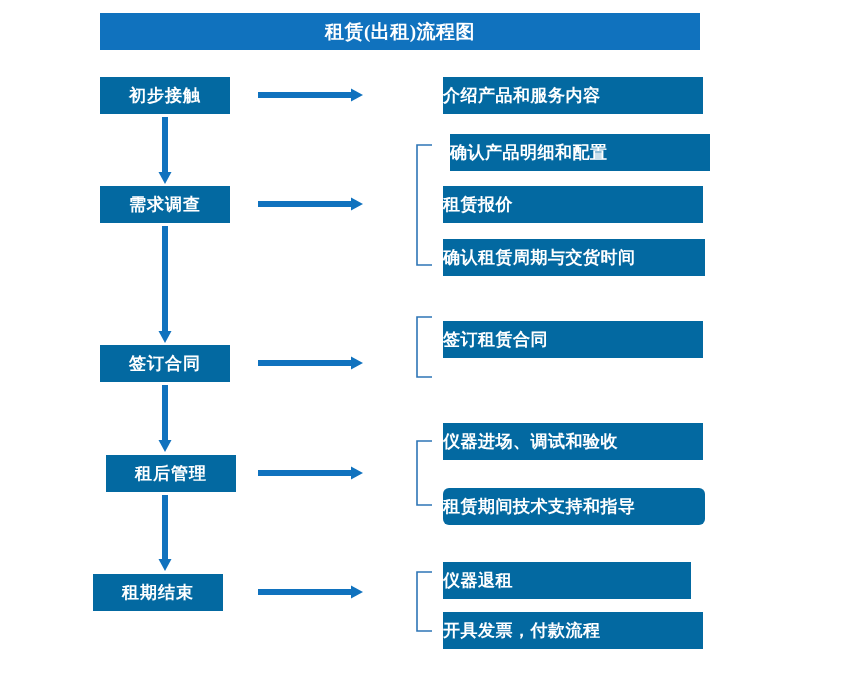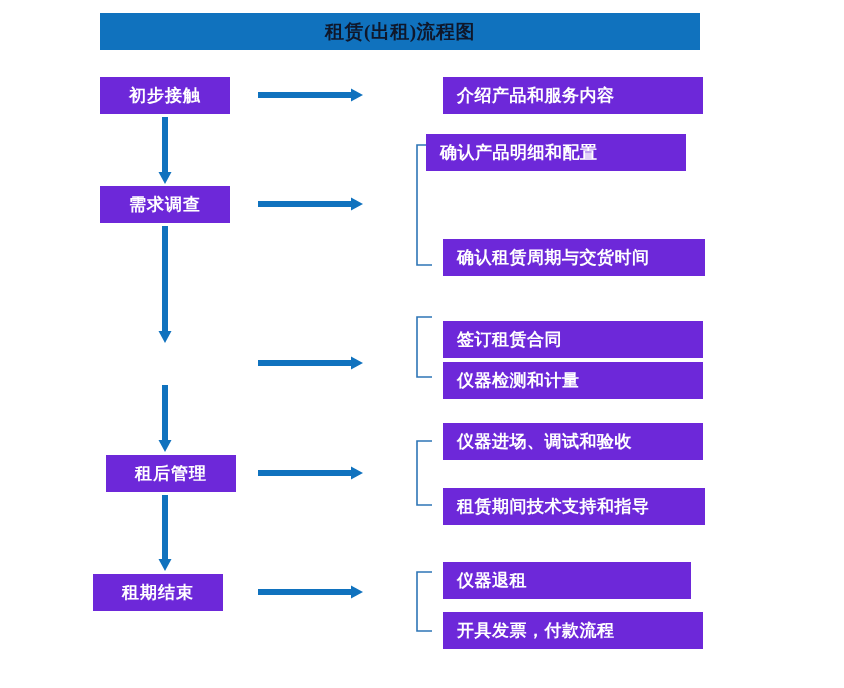--- a/index.html
+++ b/index.html
@@ -22,47 +22,46 @@
   }
 
   
   .title-bar {
     position: absolute;
     left: 100px;
     top: 13px;
     width: 600px;
     height: 37px;
     background: #1072BE;
-    color: #0f172a;
+    color: #ffffff;
     display: flex;
     align-items: center;
     justify-content: center;
     font-size: 19px;
     font-weight: bold;
     letter-spacing: 0.5px;
   }
 
   
   .box {
     position: absolute;
-    background: #6d28d9;
+    background: #0369a1;
     color: #ffffff;
     display: flex;
     align-items: center;
     font-weight: bold;
     box-sizing: border-box;
   }
   .box.left {
     justify-content: center;
     font-size: 17px;
     letter-spacing: 1px;
   }
   .box.right {
     justify-content: flex-start;
-    padding-left: 14px;
     font-size: 17px;
     letter-spacing: 0.5px;
   }
 
   
   .arrow-h {
     position: absolute;
     height: 14px;
   }
   .arrow-v {
@@ -79,20 +78,21 @@
 </style>
 </head>
 <body>
 
 <div id="canvas">
 
   <div class="title-bar">租赁(出租)流程图</div>
 
   <div class="box left" style="left:100px; top:77px; width:130px; height:37px;">初步接触</div>
   <div class="box left" style="left:100px; top:186px; width:130px; height:37px;">需求调查</div>
+  <div class="box left" style="left:100px; top:345px; width:130px; height:37px;">签订合同</div>
   <div class="box left" style="left:100px; top:455px; width:130px; height:37px;margin-left:6px;">租后管理</div>
   <div class="box left" style="left:93px; top:574px; width:130px; height:37px;">租期结束</div>
 
   <div class="arrow-v" style="left:158px; top:117px; height:68px;">
     <svg width="14" height="68" viewBox="0 0 14 68">
       <rect x="4" y="0" width="6" height="56" fill="#1072BE"></rect>
       <polygon points="0.5,55 13.5,55 7,67" fill="#1072BE"></polygon>
     </svg>
   </div>
 
@@ -171,25 +171,25 @@
   </div>
 
   <div class="bracket" style="left:415px; top:571px; width:18px; height:61px;">
     <svg width="18" height="61" viewBox="0 0 18 61">
       <path d="M17,1 L2,1 L2,60 L17,60" fill="none" stroke="#2E75B6" stroke-width="1.6"></path>
     </svg>
   </div>
 
   <div class="box right" style="left:443px; top:77px; width:260px; height:37px;">介绍产品和服务内容</div>
 
-  <div class="box right" style="left:426px; top:134px; width:260px; height:37px;">确认产品明细和配置</div>
+  <div class="box right" style="left:450px; top:134px; width:260px; height:37px;">确认产品明细和配置</div>
+  <div class="box right" style="left:443px; top:186px; width:260px; height:37px;">租赁报价</div>
   <div class="box right" style="left:443px; top:239px; width:262px; height:37px;">确认租赁周期与交货时间</div>
 
   <div class="box right" style="left:443px; top:321px; width:260px; height:37px;">签订租赁合同</div>
-  <div class="box right" style="left:443px; top:362px; width:260px; height:37px;">仪器检测和计量</div>
 
   <div class="box right" style="left:443px; top:423px; width:260px; height:37px;text-align:center;">仪器进场、调试和验收</div>
-  <div class="box right" style="left:443px; top:488px; width:262px; height:37px;">租赁期间技术支持和指导</div>
+  <div class="box right" style="left:443px; top:488px; width:262px; height:37px;border-radius:6px;">租赁期间技术支持和指导</div>
 
   <div class="box right" style="left:443px; top:562px; width:248px; height:37px;">仪器退租</div>
   <div class="box right" style="left:443px; top:612px; width:260px; height:37px;">开具发票，付款流程</div>
 
 </div>
 
 </body></html>

